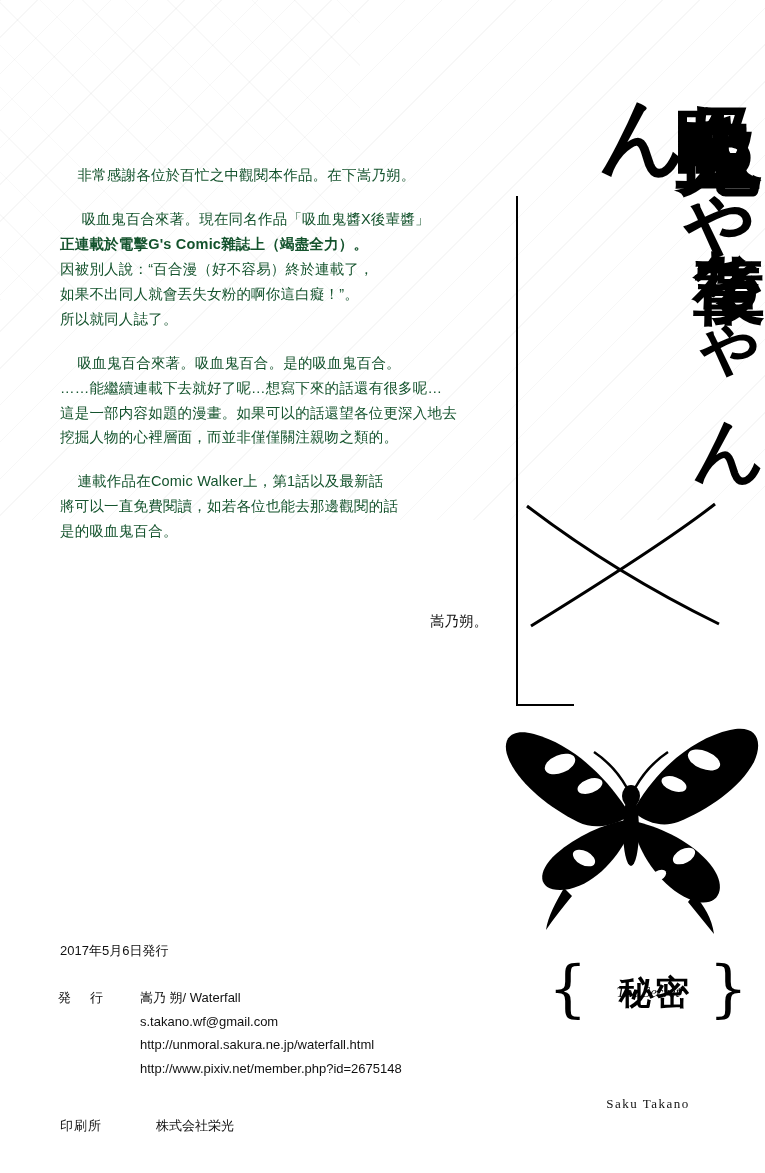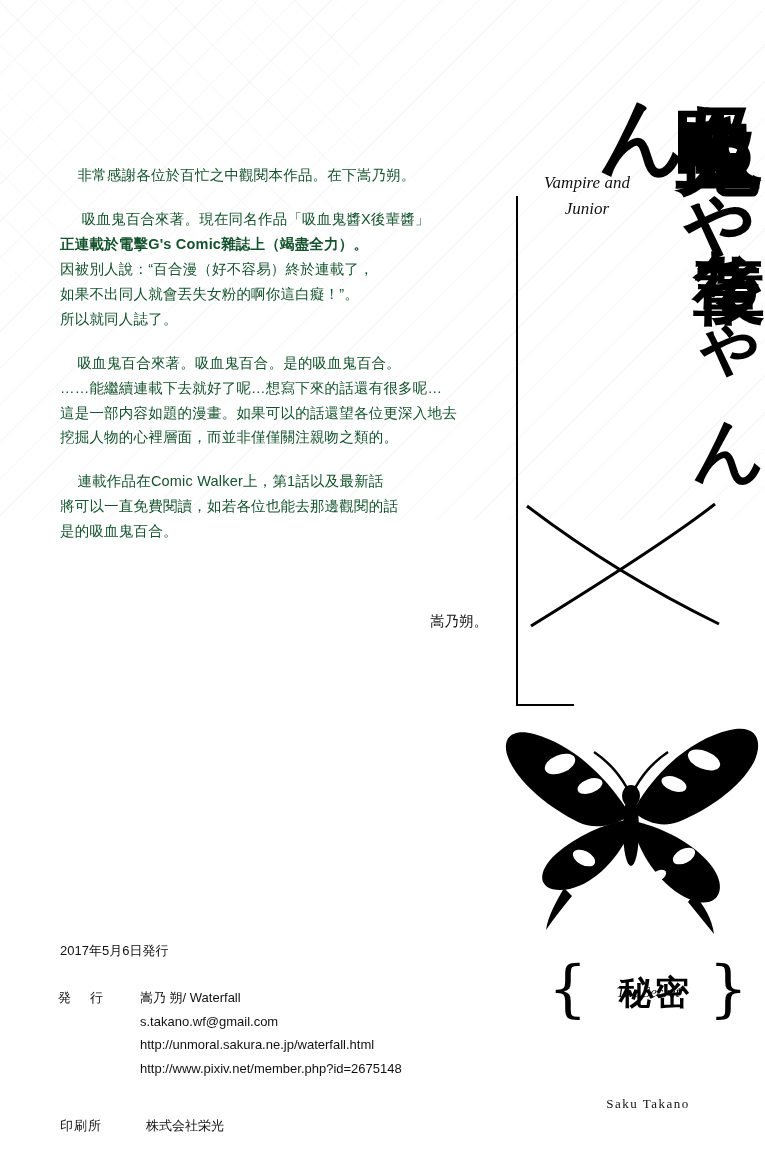--- a/index.html
+++ b/index.html
@@ -285,24 +285,20 @@
       <span>是的吸血鬼百合。</span>
     </p>
 
   </div>
 
   <div class="sig">嵩乃朔。</div>
 
   <div class="title-art">
     <div class="vtitle vtitle-a">吸血鬼ちゃん</div>
     <div class="vtitle vtitle-b">後輩ちゃん</div>
-    <div class="romaji">
-      <div>Vampire and</div>
-      <div>Junior</div>
-    </div>
   </div>
 
   <svg class="cross-stroke" viewBox="0 0 210 130">
     <path d="M8,6 C50,38 110,80 200,124" stroke="#000" stroke-width="3" fill="none"></path>
     <path d="M196,4 C150,40 80,84 12,126" stroke="#000" stroke-width="3" fill="none"></path>
   </svg>
 
   <div class="bracket-line"></div>
   <div class="bracket-line2"></div>
 
@@ -342,21 +338,21 @@
       <div class="label">発　行</div>
       <div class="value-block">
         <div>嵩乃 朔/ Waterfall</div>
         <div>s.takano.wf@gmail.com</div>
         <div>http://unmoral.sakura.ne.jp/waterfall.html</div>
         <div>http://www.pixiv.net/member.php?id=2675148</div>
       </div>
     </div>
     <div class="printer">
       <div class="label">印刷所</div>
-      <div style="margin-left:4px;">株式会社栄光</div>
+      <div style="margin-left:14px;">株式会社栄光</div>
     </div>
   </div>
 
   <div class="secret-logo">
     <div class="brace brace-l">{</div>
     <div class="brace brace-r">}</div>
     <div class="eng">The Secret</div>
     <div class="kanji">秘密</div>
   </div>
 

